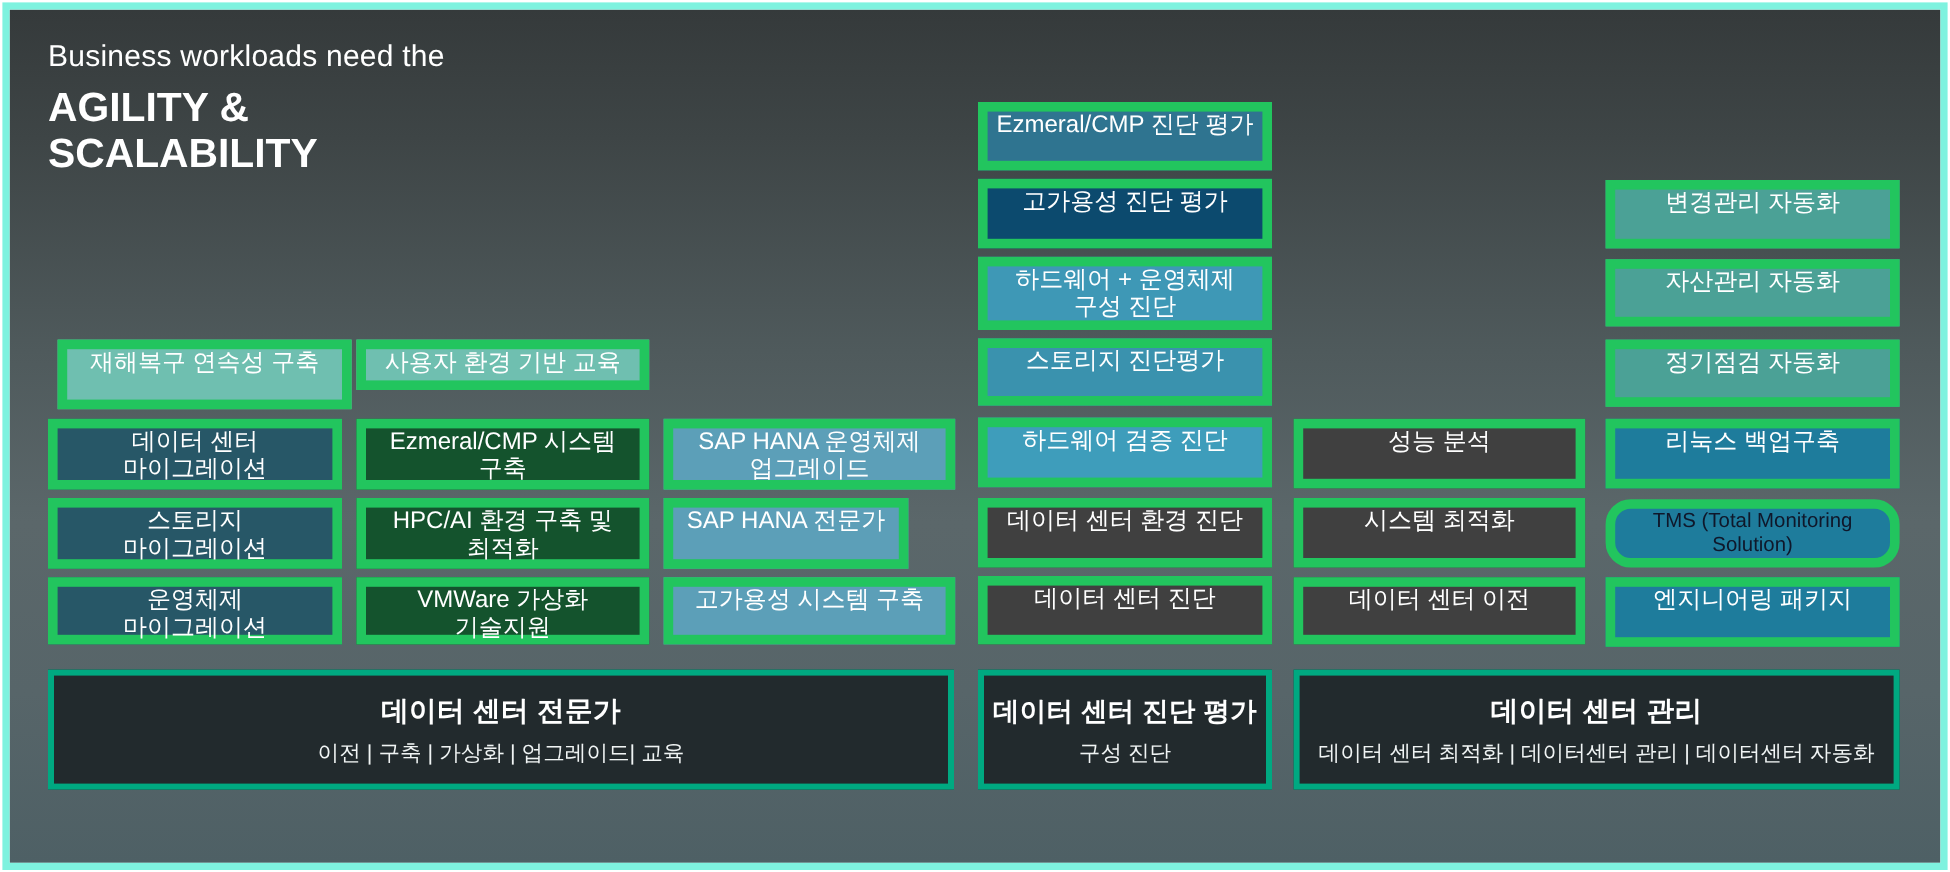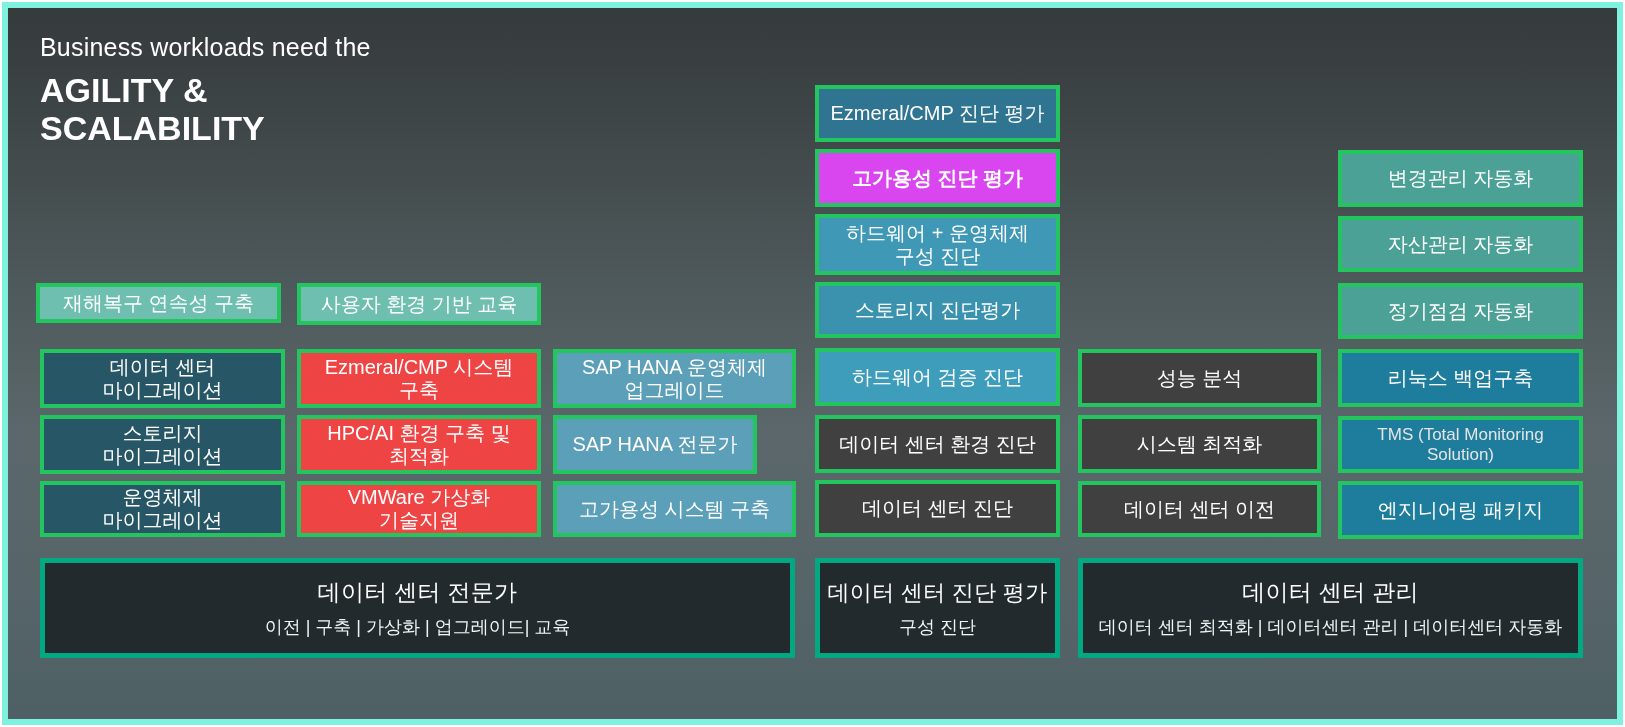--- a/index.html
+++ b/index.html
@@ -10,58 +10,58 @@
   .board{
     position:absolute;left:2px;top:2px;right:2px;bottom:2px;
     border:6px solid #7EF2DF;box-sizing:border-box;
     background:linear-gradient(180deg,#353a3b 0%,#3e4546 15%,#4f5a5c 40%,#5b676a 60%,#576569 80%,#4e6065 100%);
   }
   .hdr{position:absolute;left:40px;top:33px;color:#ffffff;z-index:2;}
   .hdr .intro{font-size:25px;letter-spacing:.2px;}
   .hdr .headline{font-size:34px;font-weight:bold;line-height:1.12;white-space:pre-line;margin-top:9px;}
   .box{
     position:absolute;z-index:2;box-sizing:border-box;
-    border:4px solid #22c55e;
-    display:flex;align-items:center;justify-content:center;
+    border:8px solid #22c55e;
+    display:flex;align-items:flex-start;justify-content:center;
     text-align:center;color:#ffffff;font-size:20px;line-height:1.15;
   }
   .box .lbl{white-space:pre-line;padding:0 6px;}
   .mint   {background:#6FBFB0;}
   .dark   {background:#275767;}
   .darker {background:#404040;}
-  .blue   {background:#ef4444;}
+  .blue   {background:#14532d;}
   .steel  {background:#5C9FB8;}
-  .c4a{background:#2F7490;} .c4b{background:#d946ef;font-weight:bold;} .c4c{background:#3E98B6;}
+  .c4a{background:#2F7490;} .c4b{background:#0c4a6e;} .c4c{background:#3E98B6;}
   .c4d{background:#3A92AE;} .c4e{background:#3E9DBB;}
   .green  {background:#4BA196;}
   .cblue  {background:#1E7C9C;}
-  .small{font-size:17px;color:#e5e5e5;}
+  .small{font-size:17px;color:#0f172a;border-radius:21px;}
   .band{
     position:absolute;z-index:2;box-sizing:border-box;
     background:#222A2D;border:5px solid #00A981;
     display:flex;flex-direction:column;align-items:center;justify-content:center;
     color:#ffffff;text-align:center;
   }
-  .band-title{font-size:23px;font-weight:normal;letter-spacing:.3px;}
+  .band-title{font-size:23px;font-weight:bold;letter-spacing:.3px;}
   .band-title.mid{font-size:22px;}
   .band-sub{font-size:18px;color:#F0F4F4;margin-top:7px;}
 </style>
 </head>
 <body>
 
 <div class="canvas">
   <div class="board"></div>
 
   <div class="hdr">
     <div class="intro">Business workloads need the</div>
     <div class="headline">AGILITY &amp;
 SCALABILITY</div>
   </div>
 
-  <div class="box mint" style="left:36px;top:283px;width:245px;height:40px">
+  <div class="box mint" style="left:48px;top:283px;width:245px;height:58px">
       <span class="lbl">재해복구 연속성 구축</span>
     </div>
   <div class="box dark" style="left:40px;top:349px;width:245px;height:59px">
       <span class="lbl">데이터 센터
 마이그레이션</span>
     </div>
   <div class="box dark" style="left:40px;top:415px;width:245px;height:59px">
       <span class="lbl">스토리지
 마이그레이션</span>
     </div>

